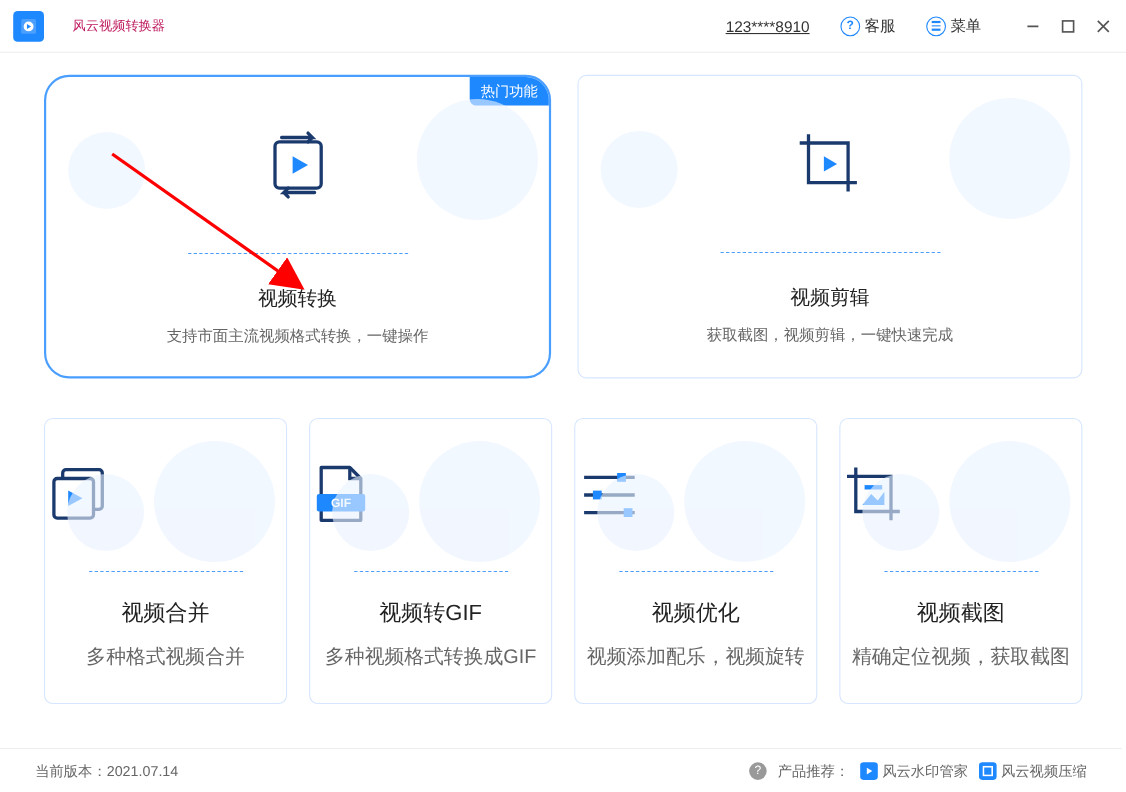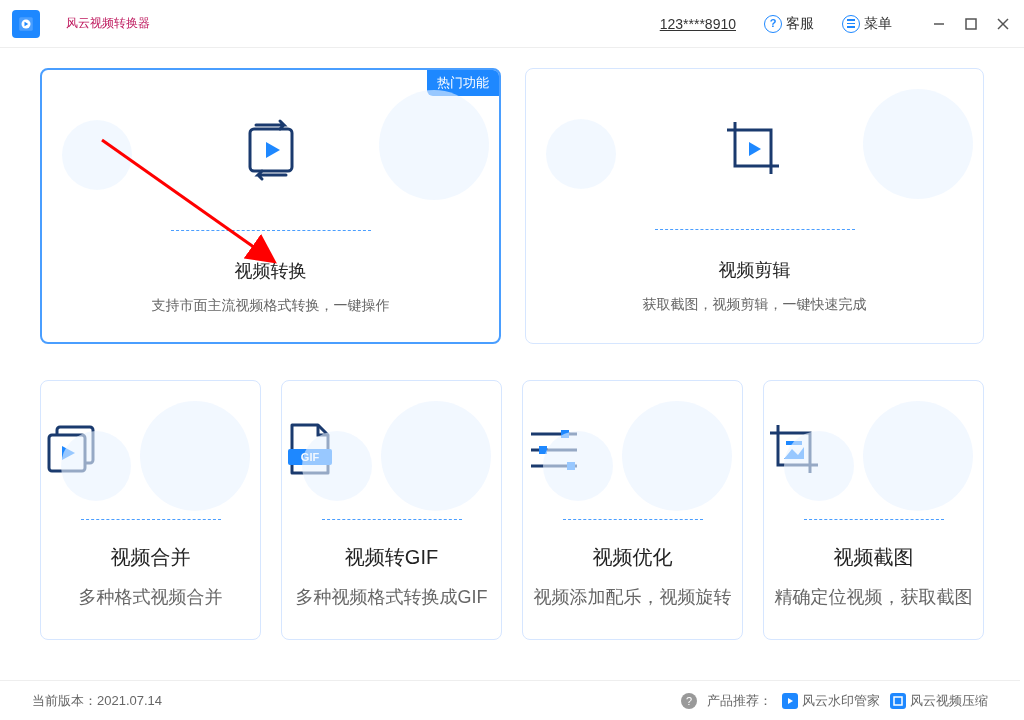--- a/index.html
+++ b/index.html
@@ -154,21 +154,21 @@
             <line x1="12" y1="2" x2="2" y2="12" stroke="#555" stroke-width="1.5"></line>
           </svg>
         </div>
     </div>
   </div>
 </div>
 
 <div class="content">
 
   <div class="row1">
-    <div class="big-card selected" style="position:relative;">
+    <div class="big-card selected" style="position:relative;border-radius:23px;">
       <div class="hot-badge">热门功能</div>
       <div class="big-icon-area">
         <div class="bg-bubbles"></div>
         <svg width="70" height="70">
           <rect x="14" y="14" width="42" height="42" rx="4" fill="none" stroke="#1a3a6e" stroke-width="3"></rect>
           <polygon points="30,27 30,43 44,35" fill="#1e88ff"></polygon>
           <path d="M 20 10 L 48 10 L 44 6 M 48 10 L 44 14" fill="none" stroke="#1a3a6e" stroke-width="3" stroke-linecap="round"></path>
           <path d="M 50 60 L 22 60 L 26 56 M 22 60 L 26 64" fill="none" stroke="#1a3a6e" stroke-width="3" stroke-linecap="round"></path>
         </svg>
       </div>

